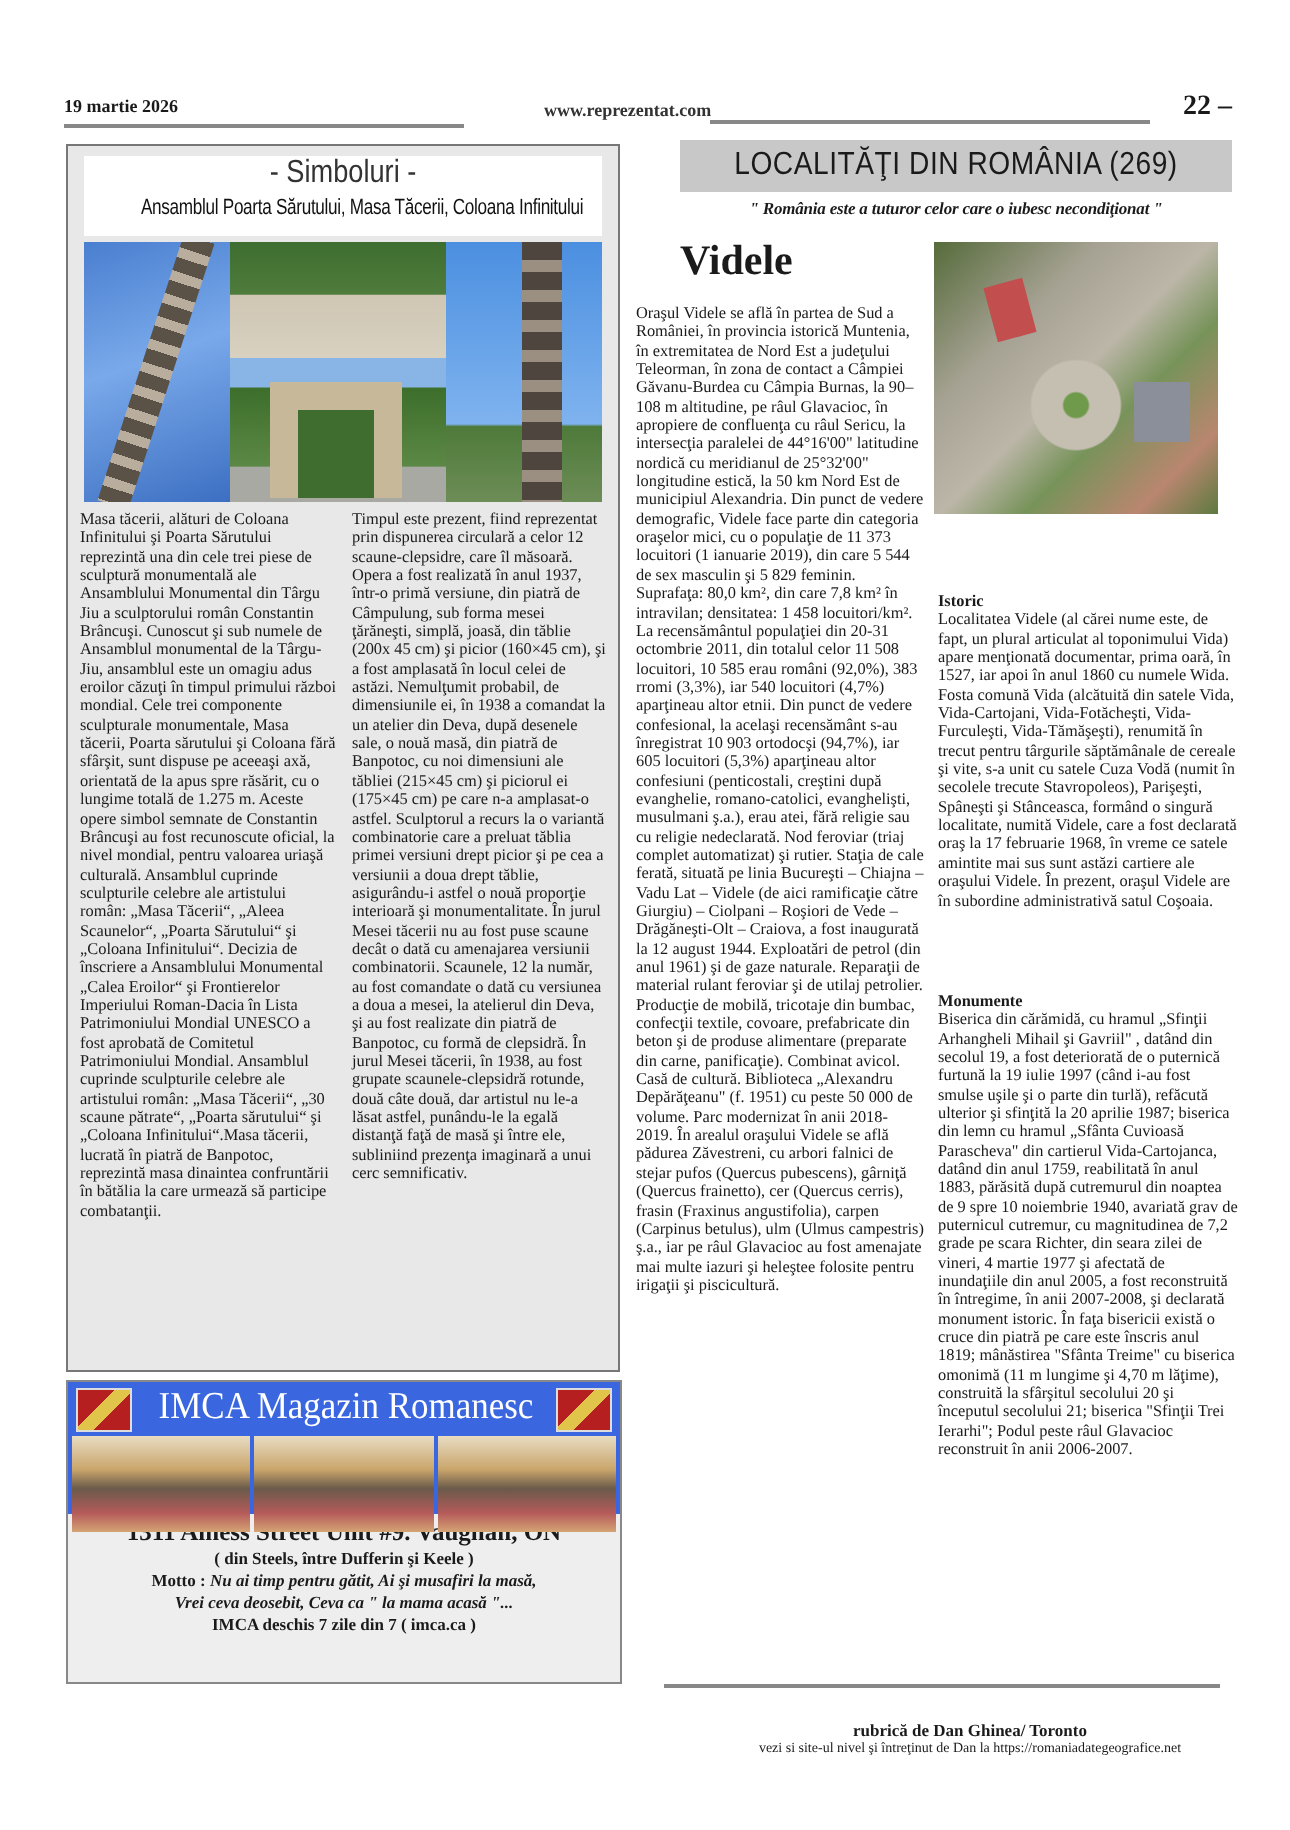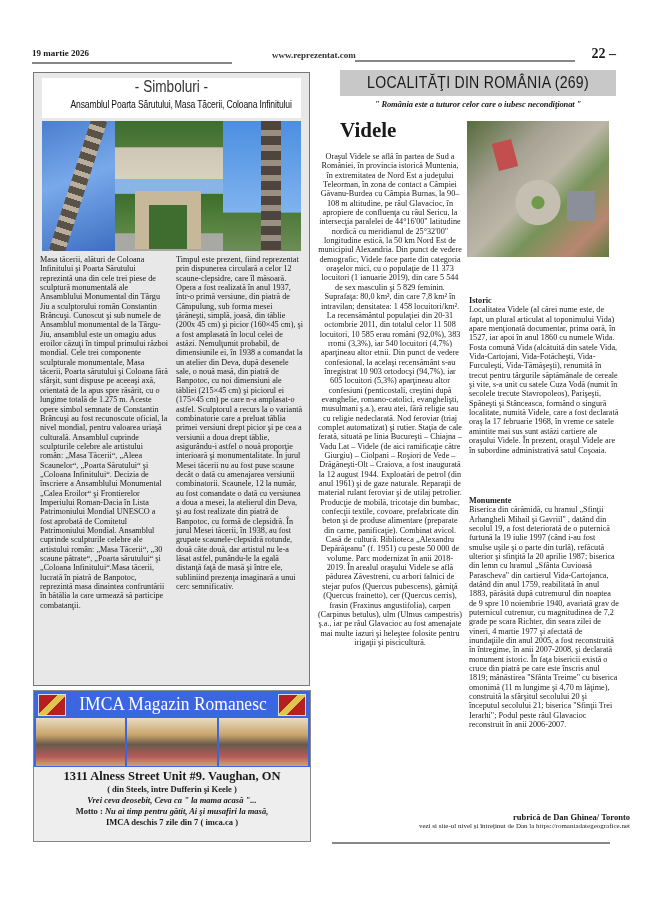--- a/index.html
+++ b/index.html
@@ -24,43 +24,43 @@
   .gate { position: absolute; left: 20px; top: 12px; width: 66px; height: 58px; background: #c8b89a; }
   .gate::after { content:""; position:absolute; left: 14px; top: 14px; width: 38px; height: 44px; background: #3f6d2f; }
   .c-right { width: 78px; background: linear-gradient(180deg,#4b8fe0,#7fb3ef 70%,#4e7a3a 71%,#6d8d57); position: relative; }
   .c-right::after { content:""; position:absolute; left: 38px; top: 0; width: 20px; height: 130px; background: repeating-linear-gradient(180deg,#4e463e 0 9px,#9a8f80 9px 15px); }
 
   .col-text { position: absolute; font-size: 8.2px; line-height: 9.35px; }
   .lcol1 { left: 40px; top: 255px; width: 128px; }
   .lcol2 { left: 176px; top: 255px; width: 128px; }
 
   .ad { position: absolute; left: 33px; top: 690px; width: 278px; height: 152px; border: 1px solid #888; background: #eee; }
-  .ad-top { height: 76px; background: #3a67e0; position: relative; }
+  .ad-top { height: 66px; background: #3a67e0; position: relative; }
   .ad-title { position: absolute; left: 30px; top: 2px; width: 218px; text-align: center; color: #fff; font-size: 19px; font-family: "Liberation Serif", serif; white-space: nowrap; transform: scaleX(.92); }
   .ad-flag { position: absolute; top: 3px; width: 28px; height: 22px; background: linear-gradient(135deg,#b51f1f 0 40%,#e0c54a 40% 60%,#b51f1f 60%); border: 1px solid #ddd; }
   .ad-photos { position: absolute; left: 2px; top: 27px; width: 272px; height: 48px; display: flex; gap: 2px; }
   .ad-photos div { flex: 1; background: linear-gradient(180deg,#e8dcc2 0,#c9a56b 35%,#6a5a4a 55%,#b45a5a 80%,#d5a373); }
   .ad-body { text-align: center; padding-top: 2px; }
   .ad-addr { font-size: 12.5px; font-weight: bold; line-height: 15px; }
   .ad-small { font-size: 8.5px; font-weight: bold; line-height: 11px; }
   .ad-motto { font-size: 8.5px; line-height: 11px; font-weight: bold; }
   .ad-motto i { font-weight: bold; }
   .ad-phone { font-size: 11.5px; font-weight: bold; line-height: 15px; }
 
   .rh-banner { position: absolute; left: 340px; top: 70px; width: 276px; height: 26px; background: #c8c8c8; text-align: center; }
   .rh-title { font-family: "Liberation Sans Narrow","Liberation Sans", sans-serif; font-size: 16px; line-height: 26px; letter-spacing: 0.3px; transform: scaleX(.88); white-space: nowrap; }
   .rh-motto { position: absolute; left: 340px; top: 99px; width: 276px; text-align: center; font-size: 8.5px; font-style: italic; font-weight: bold; letter-spacing: -0.1px; }
   .vid-title { position: absolute; left: 340px; top: 118px; width: 146px; font-size: 21px; font-weight: bold; }
   .aerial { position: absolute; left: 467px; top: 121px; width: 142px; height: 136px; background: radial-gradient(circle at 50% 60%, #6f9a4c 0 6px, #c5bfb2 7px 22px, transparent 23px), linear-gradient(135deg,#566b3b 0,#a6a293 30%,#bcb6a8 50%,#77935a 65%,#b9866f 85%,#5d7a40 100%); }
   .aerial::before { content:""; position:absolute; left: 28px; top: 20px; width: 20px; height: 28px; background: #c24e4e; transform: rotate(-15deg); }
   .aerial::after { content:""; position:absolute; left: 100px; top: 70px; width: 28px; height: 30px; background: #8a8f99; }
-  .mcol { left: 318px; top: 152px; width: 144px; text-align: center; }
+  .mcol { left: 318px; top: 152px; width: 144px; }
   .rcol { left: 469px; top: 264px; width: 150px; }
   .sec-h { font-weight: bold; margin-top: 32px; }
-  .byline { position: absolute; left: 340px; top: 812px; width: 290px; text-align: right; }
+  .byline { position: absolute; left: 340px; top: 860px; width: 290px; text-align: center; }
   .by1 { font-size: 8.5px; font-weight: bold; }
   .by2 { font-size: 7px; }
   .footline { position: absolute; left: 332px; top: 842px; width: 278px; height: 2px; background: #888; }
 </style>
 </head>
 <body>
 
 <div class="header">
   <span class="hdr-date">19 martie 2026</span>
   <div class="hdr-line1"></div>
@@ -95,22 +95,22 @@
     <div class="ad-flag" style="right:4px"></div>
     <div class="ad-photos">
         <div></div>
         <div></div>
         <div></div>
       </div>
   </div>
   <div class="ad-body">
     <div class="ad-addr">1311 Alness Street Unit #9. Vaughan, ON</div>
     <div class="ad-small">( din Steels, între Dufferin şi Keele )</div>
+    <div class="ad-motto"><span>Motto : </span><i>Nu ai timp pentru gătit, Ai şi musafiri la masă,</i></div>
     <div class="ad-motto"><i>Vrei ceva deosebit, Ceva ca " la mama acasă "...</i></div>
-    <div class="ad-motto"><span>Motto : </span><i>Nu ai timp pentru gătit, Ai şi musafiri la masă,</i></div>
     <div class="ad-small">IMCA deschis 7 zile din 7 ( imca.ca )</div>
   </div>
 </div>
 
 <div class="rh-banner">
   <div class="rh-title">LOCALITĂŢI DIN ROMÂNIA  (269)</div>
 </div>
 <div class="rh-motto">" România este a tuturor celor care o iubesc necondiţionat "</div>
 <div class="vid-title">Videle</div>
 <div class="aerial"></div>

